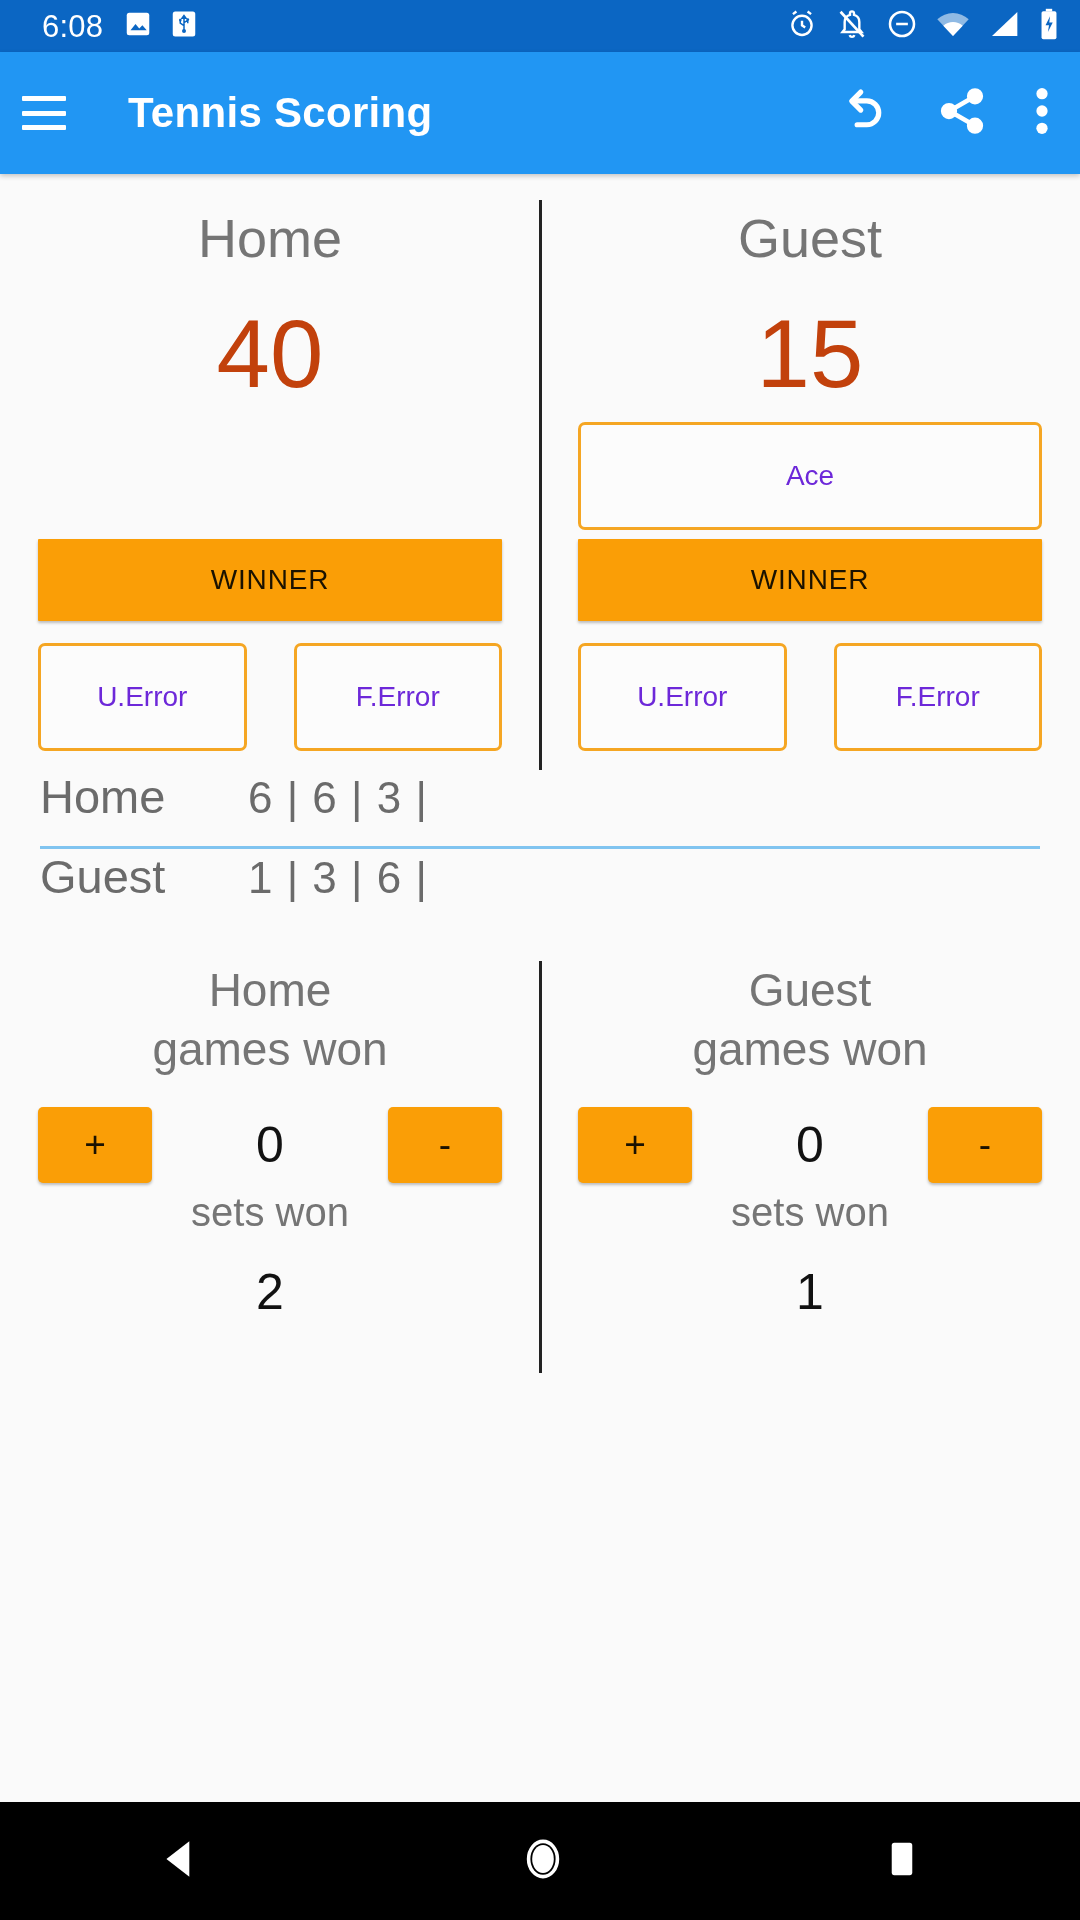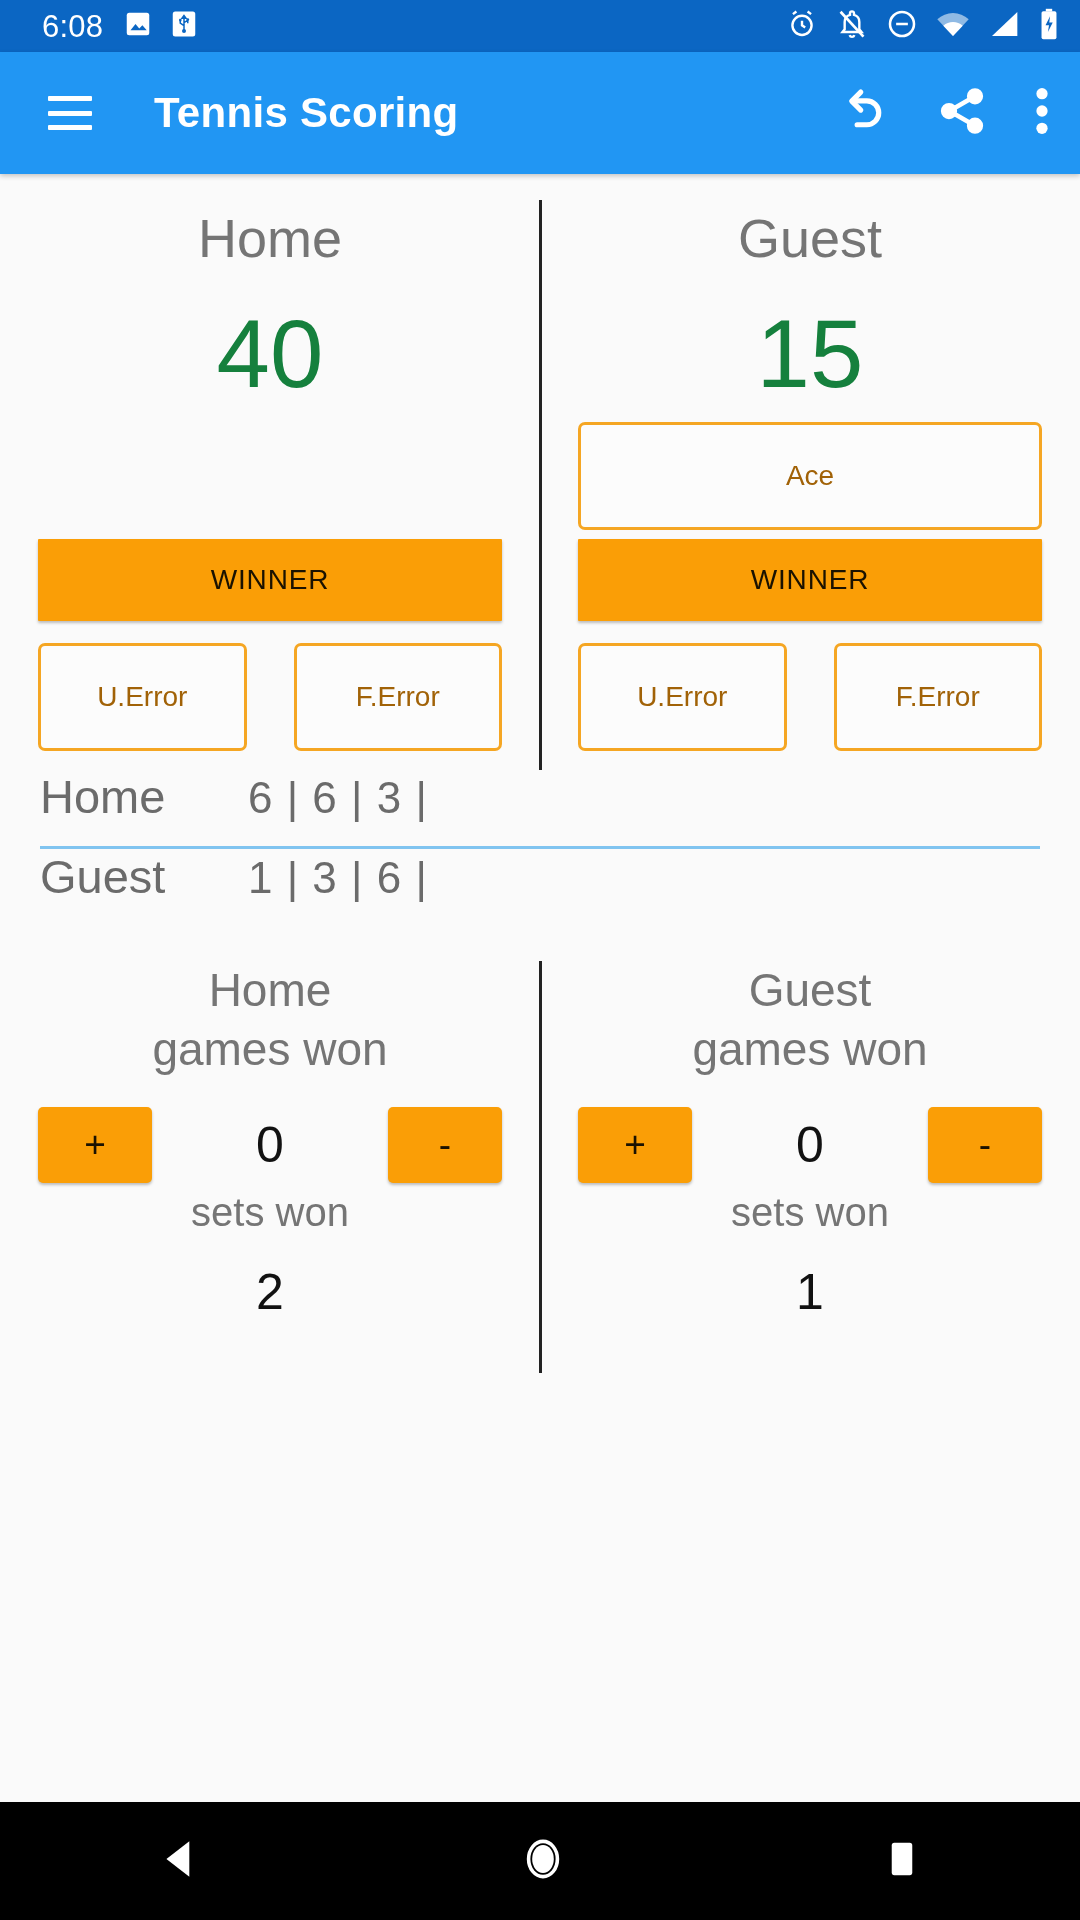--- a/index.html
+++ b/index.html
@@ -45,21 +45,21 @@
     gap: 18px;
   }
   .sb-ico { display: block; }
 
   
   .app-bar {
     height: 122px;
     background: #2196f3;
     display: flex;
     align-items: center;
-    padding: 0 30px 0 48px;
+    padding: 0 30px 0 22px;
     flex: 0 0 auto;
     box-shadow: 0 2px 5px rgba(0,0,0,.22);
     position: relative;
     z-index: 5;
   }
   .hamburger {
     width: 44px;
     height: 34px;
     display: flex;
     flex-direction: column;
@@ -120,21 +120,21 @@
     transform: translateX(-1px);
   }
   .team-label {
     font-size: 54px;
     color: #757575;
     margin-top: 32px;
     line-height: 1.2;
   }
   .point-score {
     font-size: 96px;
-    color: #15803d;
+    color: #c2410c;
     line-height: 1.1;
     margin-top: 30px;
     font-weight: normal;
   }
 
   .btn-row {
     display: flex;
     gap: 18px;
     width: 100%;
   }
@@ -153,21 +153,21 @@
     width: auto;
     gap: 47px;
   }
 
   .btn-outline {
     flex: 1 1 0;
     height: 108px;
     background: #fcfcfc;
     border: 3px solid #f5a623;
     border-radius: 7px;
-    color: #a16207;
+    color: #6d28d9;
     font-size: 28px;
     display: flex;
     align-items: center;
     justify-content: center;
     cursor: pointer;
     font-family: "Liberation Sans", sans-serif;
   }
 
   .btn-winner {
     position: absolute;

